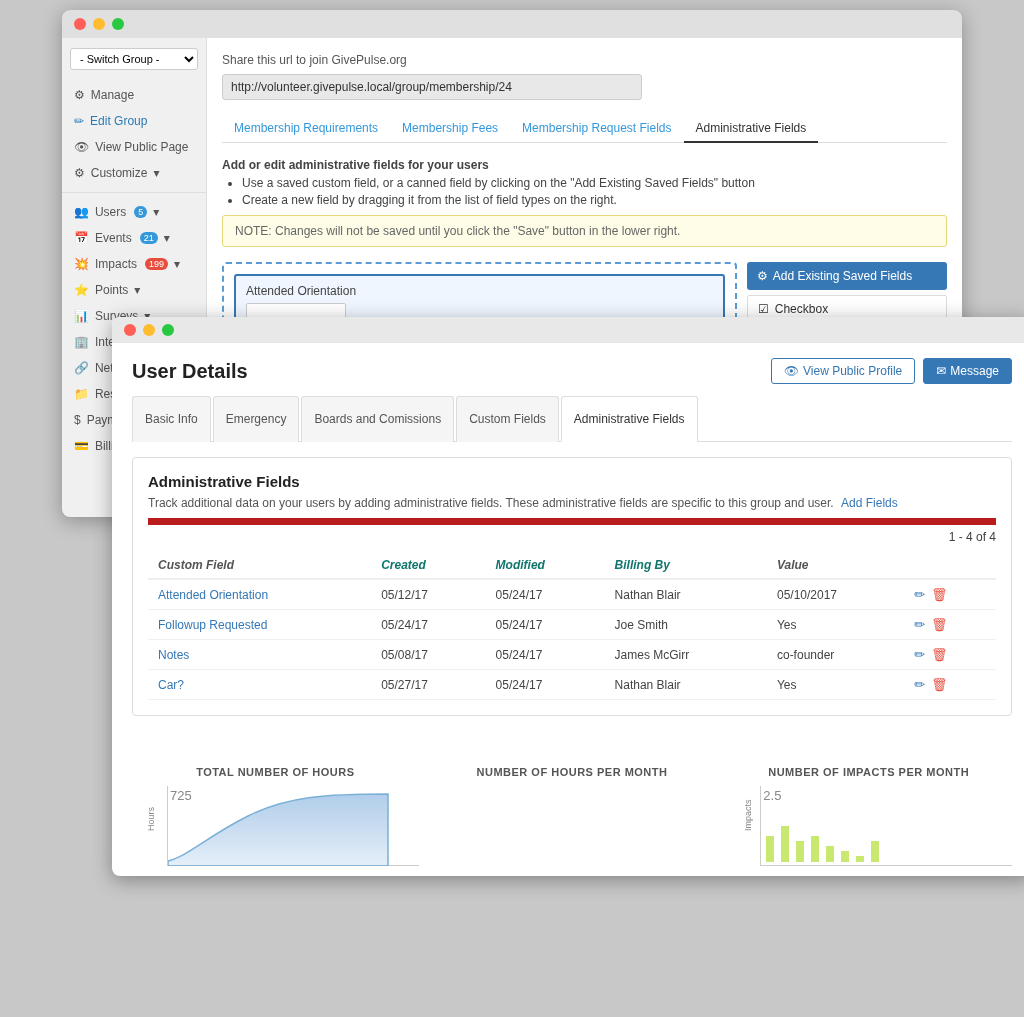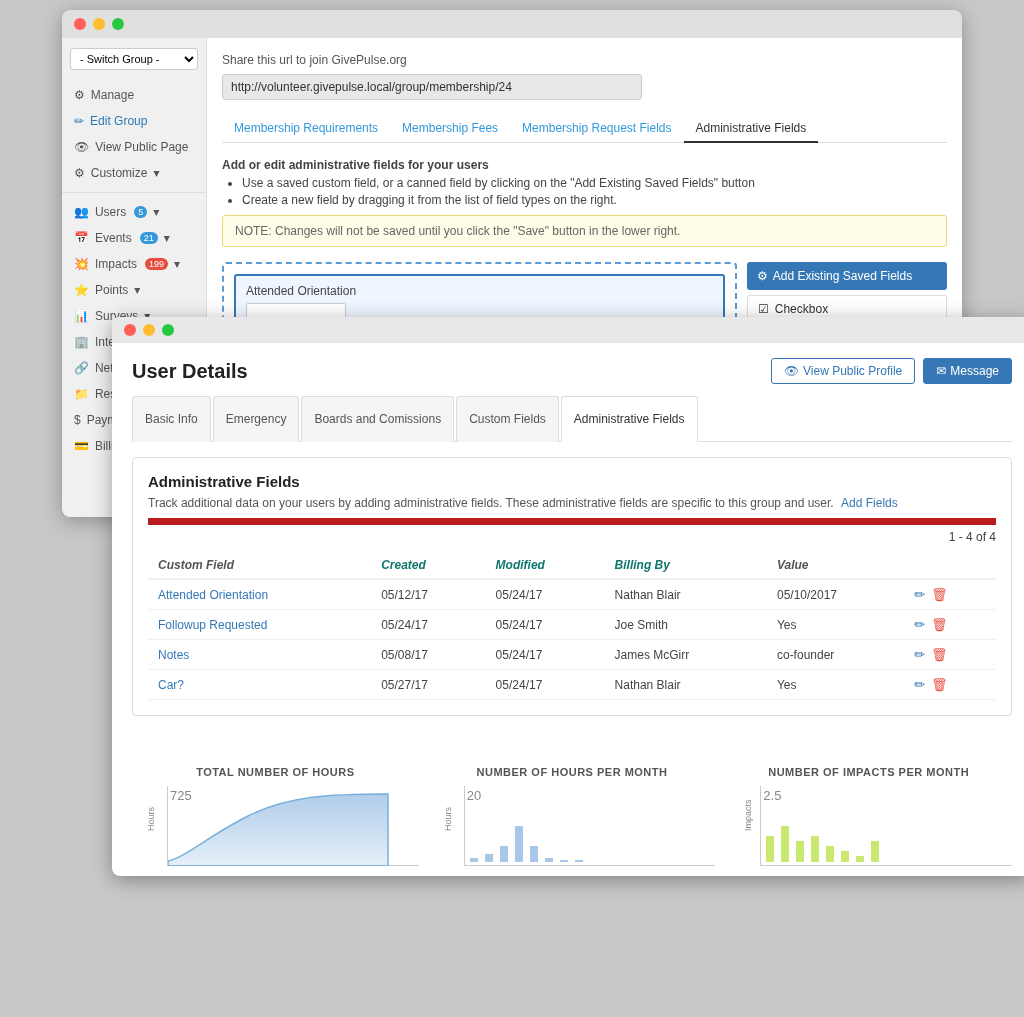--- a/index.html
+++ b/index.html
@@ -699,36 +699,20 @@
               </linearGradient>
             </defs>
             <path d="M0,75 C20,70 40,50 80,30 C120,10 160,8 220,8 L220,80 L0,80 Z" fill="url(#areaGrad)" stroke="#7ab0d8" stroke-width="1.5"></path>
           </svg>
         </div>
       </div>
     </div>
 
     <div class="chart-block">
       <div class="chart-title">NUMBER OF HOURS PER MONTH</div>
-      <div class="chart-wrapper">
-        <span class="chart-y-label">Hours</span>
-        <div class="chart-area" style="height:80px;">
-          <span class="chart-y-value" style="top:2px;">20</span>
-          <svg width="100%" height="80">
-            <rect x="5" y="72" width="8" height="4" fill="#a8c8e8"></rect>
-            <rect x="20" y="68" width="8" height="8" fill="#a8c8e8"></rect>
-            <rect x="35" y="60" width="8" height="16" fill="#a8c8e8"></rect>
-            <rect x="50" y="40" width="8" height="36" fill="#a8c8e8"></rect>
-            <rect x="65" y="60" width="8" height="16" fill="#a8c8e8"></rect>
-            <rect x="80" y="72" width="8" height="4" fill="#a8c8e8"></rect>
-            <rect x="95" y="74" width="8" height="2" fill="#a8c8e8"></rect>
-            <rect x="110" y="74" width="8" height="2" fill="#a8c8e8"></rect>
-          </svg>
-        </div>
-      </div>
     </div>
 
     <div class="chart-block">
       <div class="chart-title">NUMBER OF IMPACTS PER MONTH</div>
       <div class="chart-wrapper">
         <span class="chart-y-label">Impacts</span>
         <div class="chart-area" style="height:80px;">
           <span class="chart-y-value" style="top:2px;">2.5</span>
           <svg width="100%" height="80">
             <rect x="5" y="50" width="8" height="26" fill="#c8e870"></rect>

